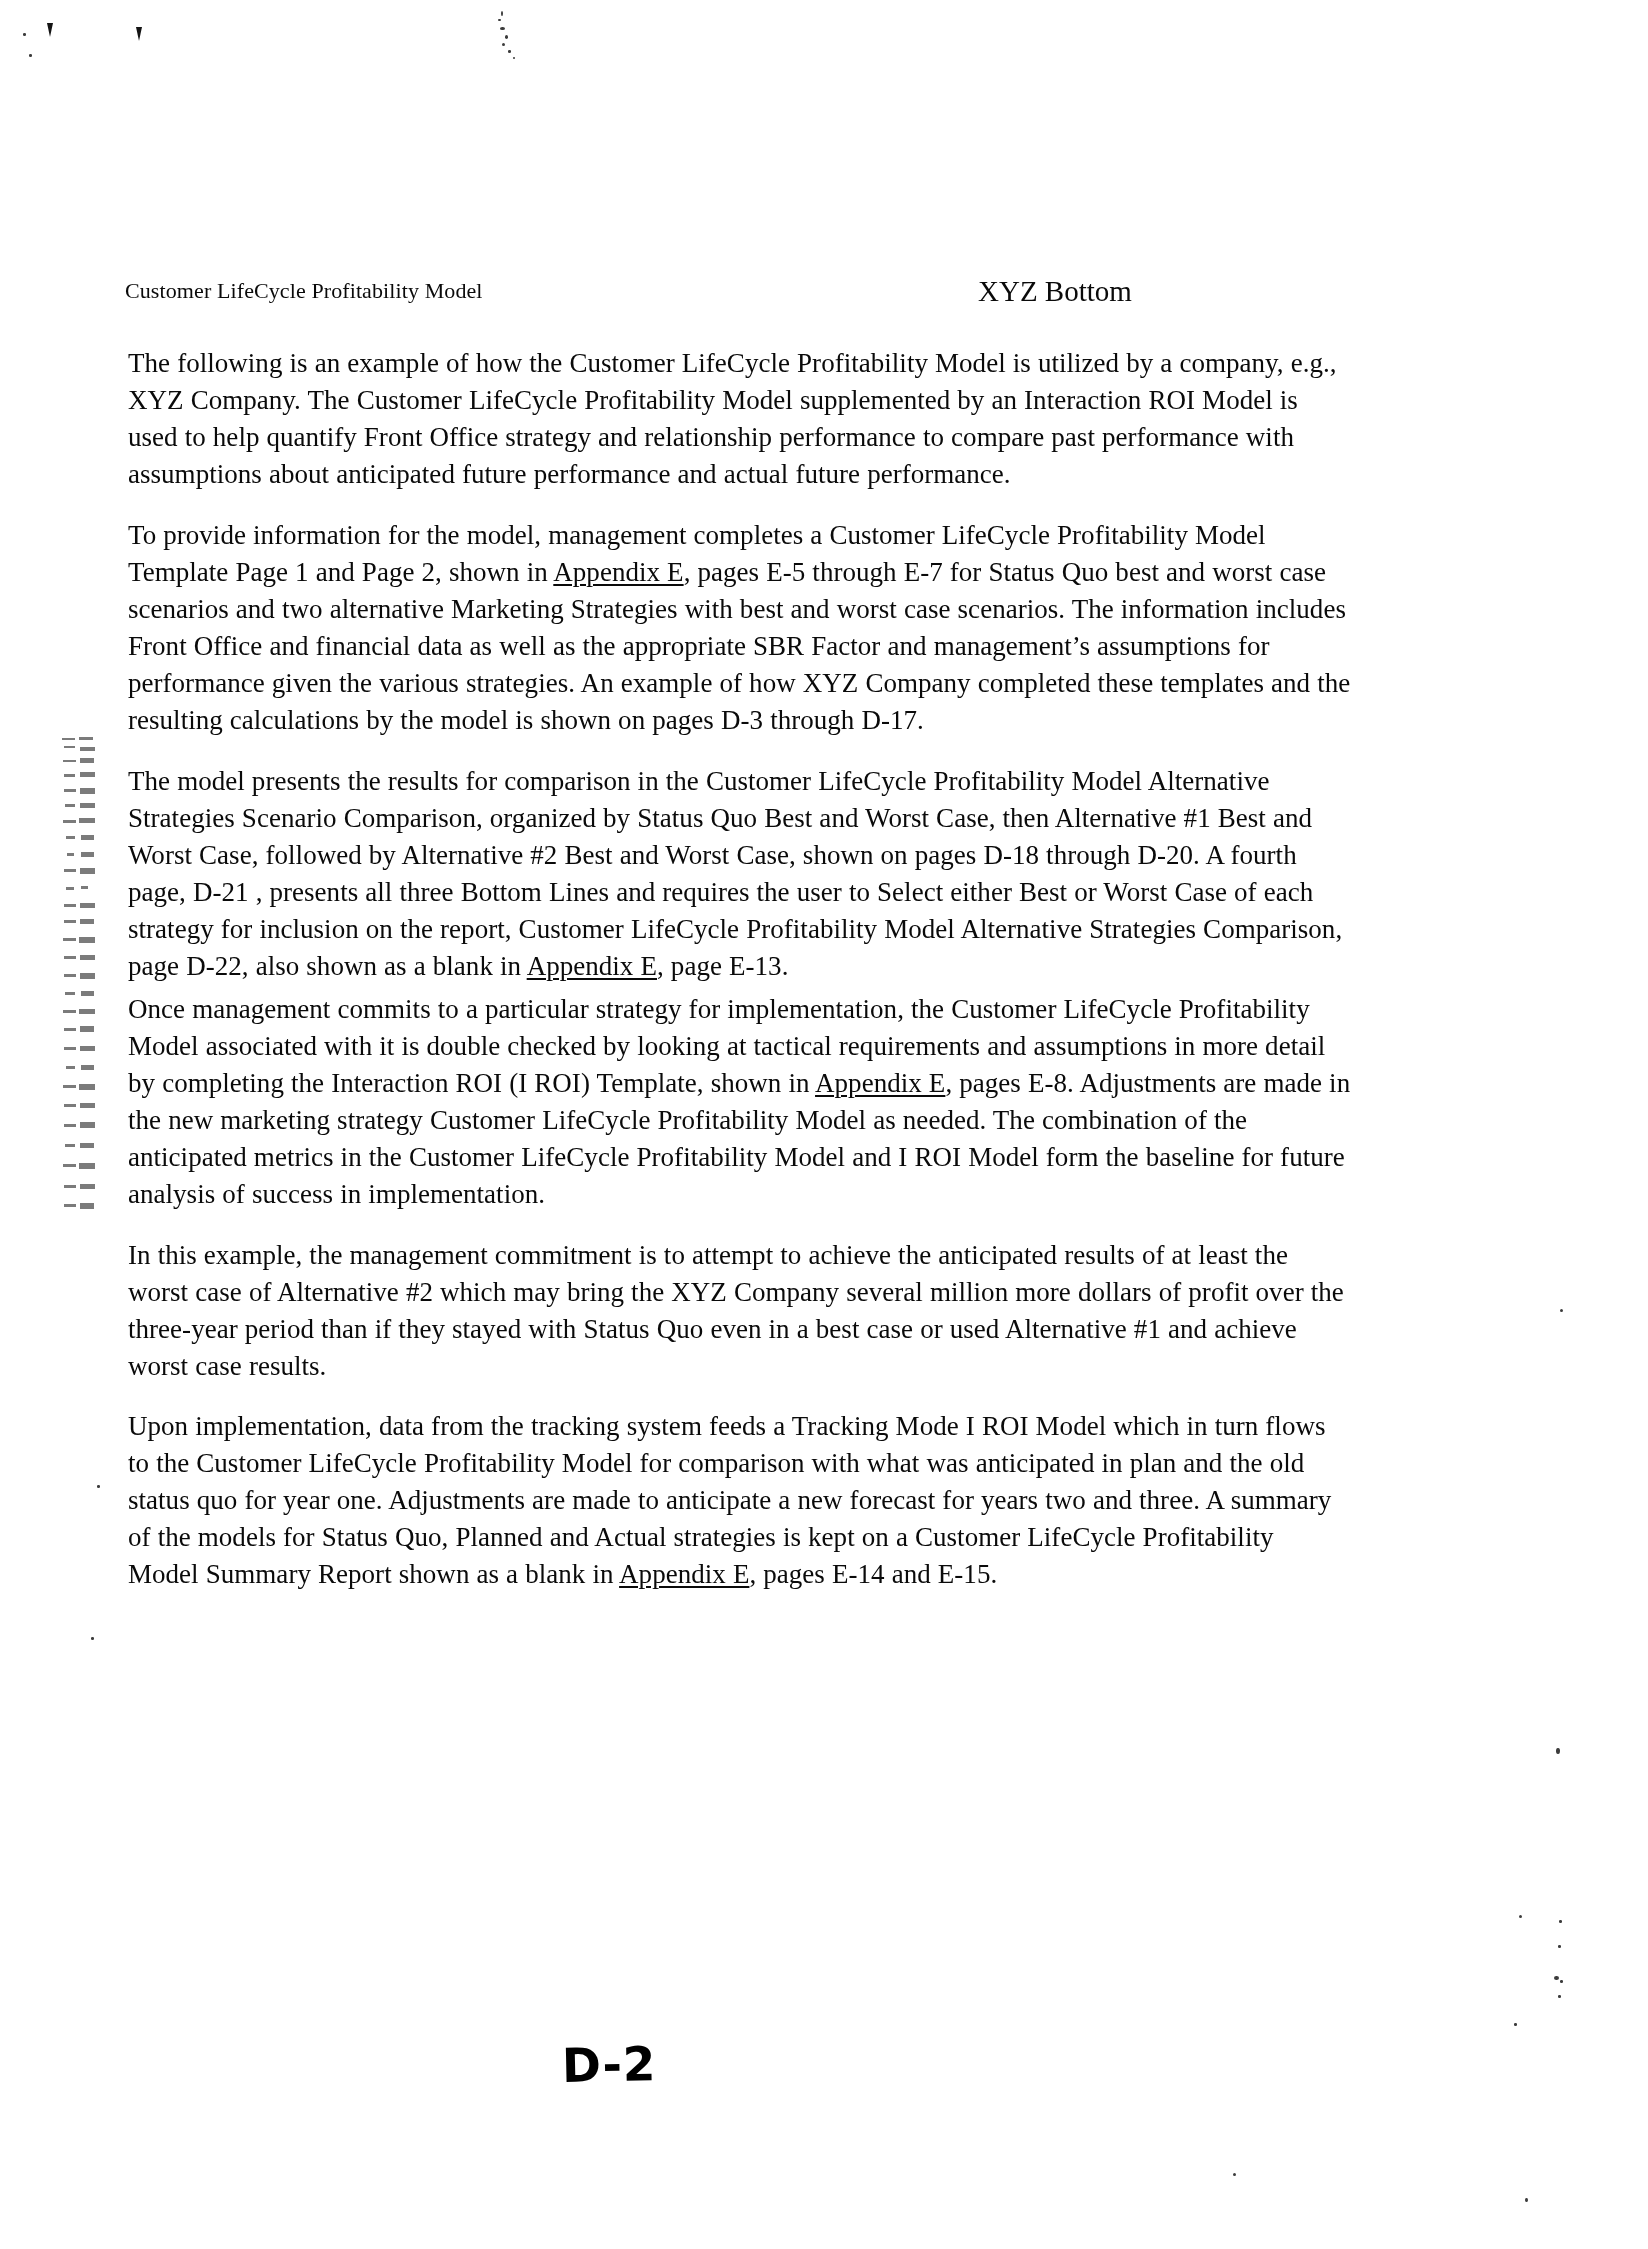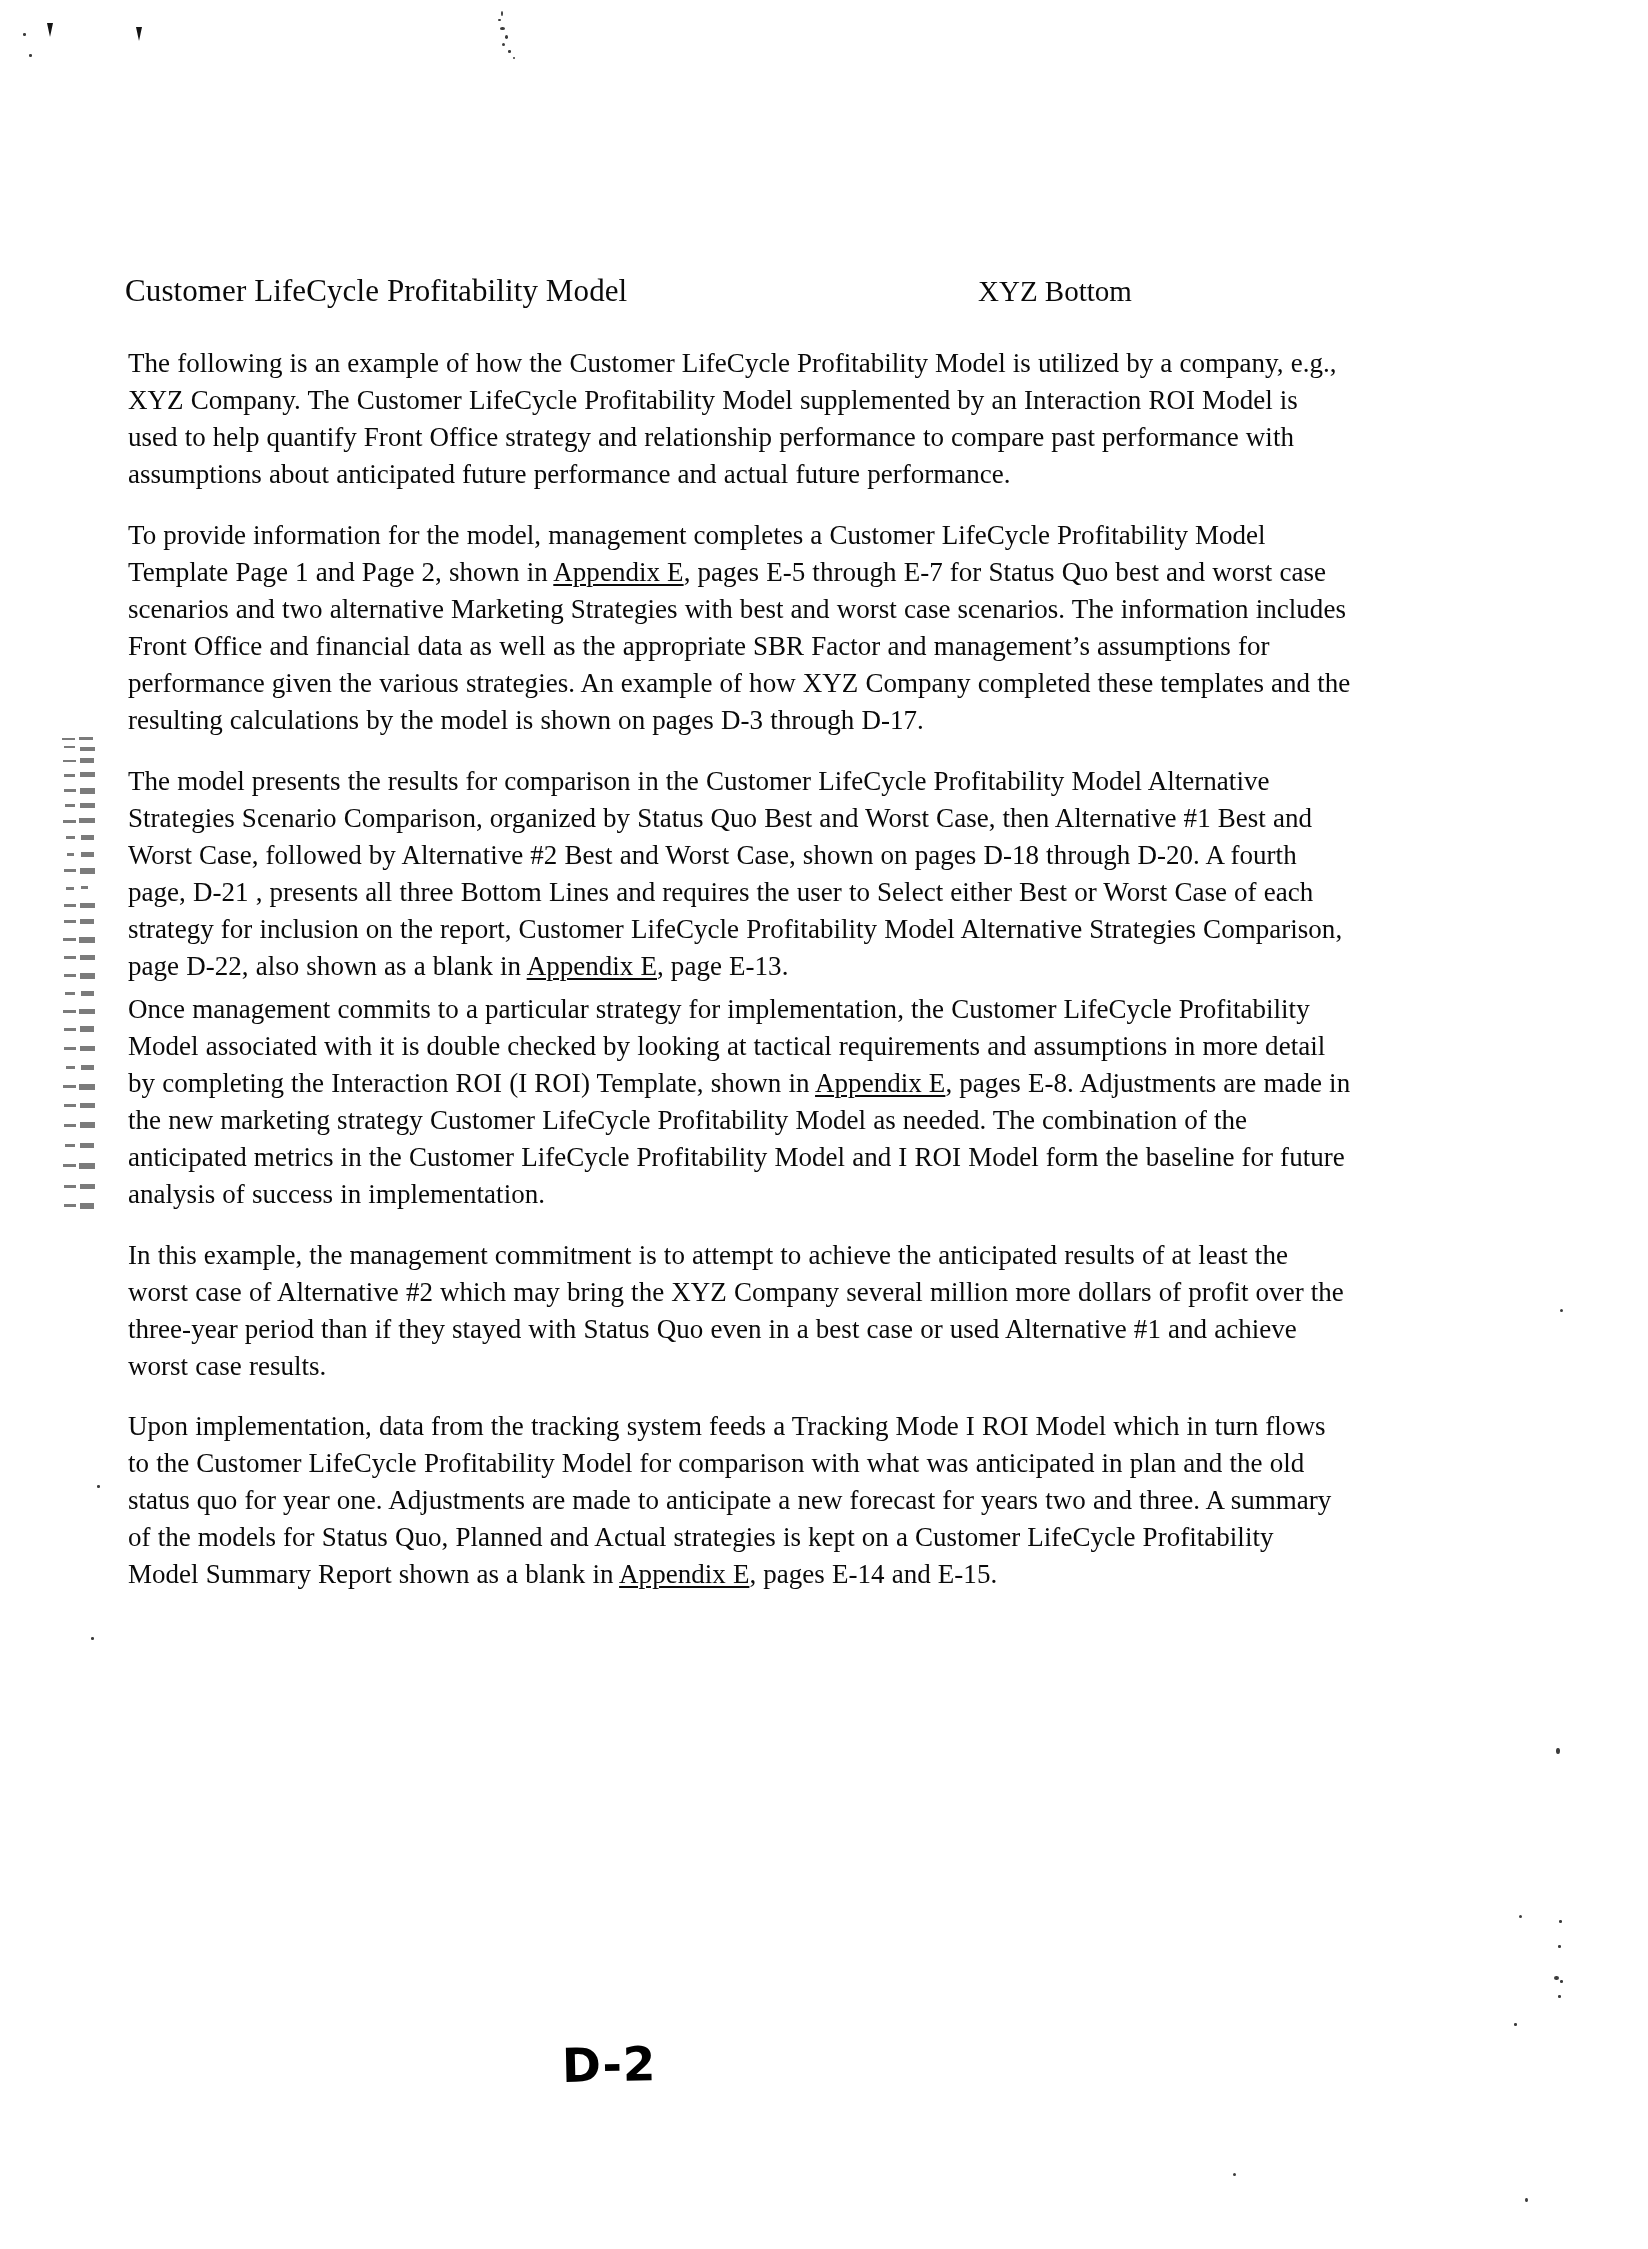--- a/index.html
+++ b/index.html
@@ -24,21 +24,21 @@
     position: absolute;
     left: 125px;
     top: 272px;
     width: 1233px;
     height: 41px;
   }
   .running-head .doc-title {
     position: absolute;
     left: 0;
     top: 0;
-    font-size: 31px;
+    font-size: 22px;
     line-height: 37px;
     letter-spacing: 0.1px;
     white-space: nowrap;
   }
   .running-head .company {
     position: absolute;
     left: 853px;
     top: 1.3px;
     font-size: 29px;
     line-height: 37px;

